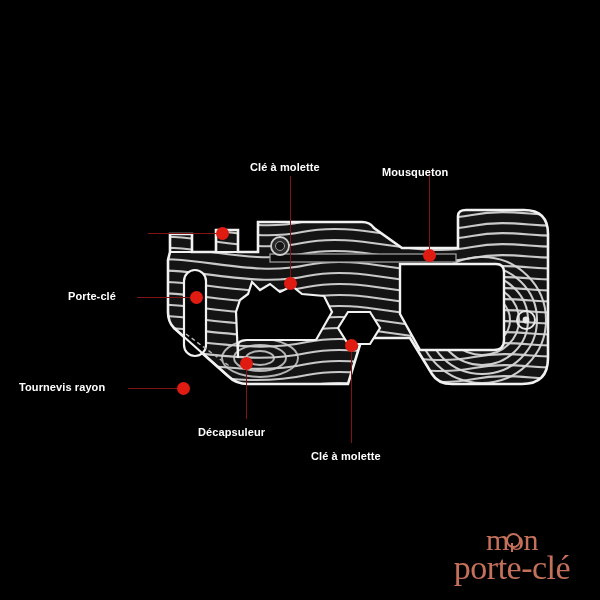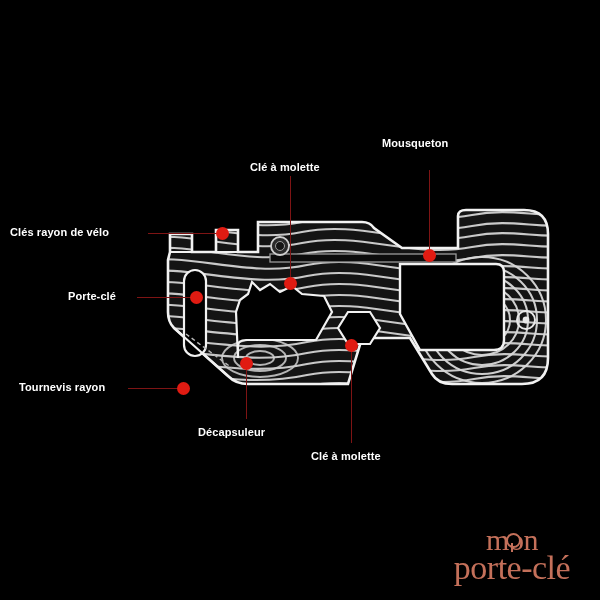--- a/index.html
+++ b/index.html
@@ -307,23 +307,22 @@
   <div class="dot" style="left:183px;top:388px;"></div>
 
   <div class="conn-v" style="left:246px;top:363px;height:56px;"></div>
   <div class="dot" style="left:246px;top:363px;"></div>
 
   <div class="conn-v" style="left:351px;top:345px;height:98px;"></div>
   <div class="dot" style="left:351px;top:345px;"></div>
 
   <div class="label" style="left:250px;top:162px;">Clé à molette</div>
 
-  <div class="label" style="left:382px;top:138px;">Mousqueton</div>
-
-  <div class="label" style="left:10px;top:227px;">Clés rayon de vélo</div>
+  <div class="label" style="left:382px;top:167px;">Mousqueton</div>
+
 
   <div class="label" style="left:68px;top:291px;">Porte-clé</div>
 
   <div class="label" style="left:19px;top:382px;">Tournevis rayon</div>
 
   <div class="label" style="left:198px;top:427px;text-align:center;">Décapsuleur</div>
 
   <div class="label" style="left:311px;top:451px;">Clé à molette</div>
 
   <div id="brand">

